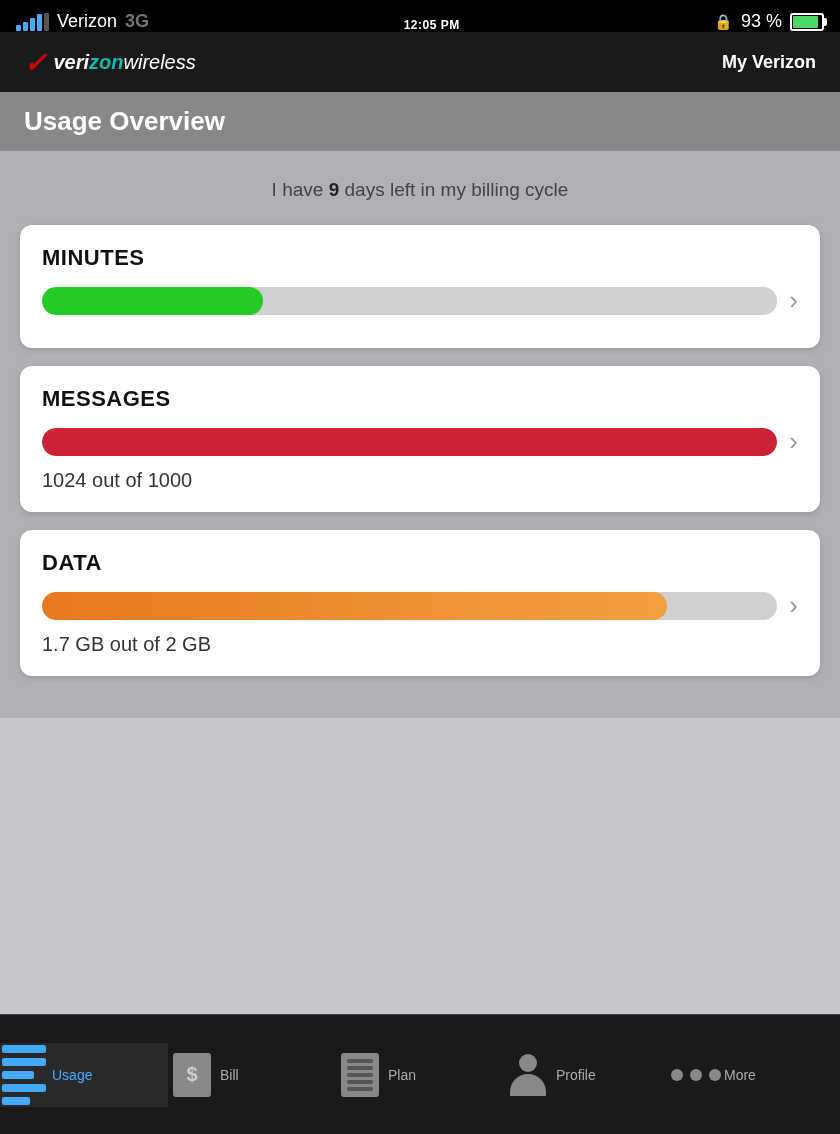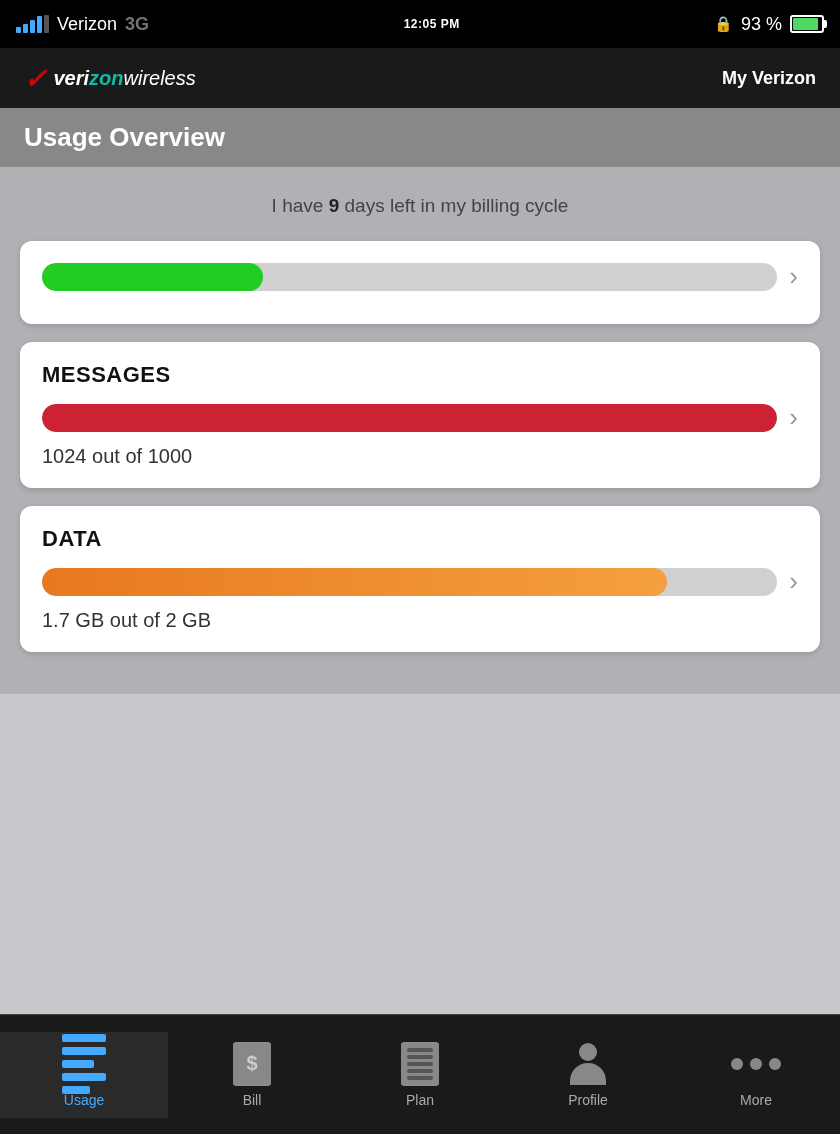--- a/index.html
+++ b/index.html
@@ -7,23 +7,23 @@
       width: 840px;
       height: 1134px;
       font-family: -apple-system, 'Helvetica Neue', Arial, sans-serif;
       background: #c8c8cc;
       overflow: hidden;
     }
 
     
     .status-bar {
       background: #000;
-      height: 48px;
-      display: flex;
-      align-items: center;
+      height: 32px;
+      display: flex;
+      align-items: flex-end;
       justify-content: space-between;
       padding: 0 16px;
       color: #fff;
       font-size: 18px;
       font-weight: 500;
     }
     .status-left {
       display: flex;
       align-items: center;
       gap: 8px;
@@ -191,21 +191,21 @@
       right: 0;
       height: 120px;
       background: #1a1a1a;
       display: flex;
       align-items: center;
       justify-content: space-around;
       border-top: 1px solid #444;
     }
     .tab-item {
       display: flex;
-      flex-direction: column;
+      flex-direction: row;
       align-items: center;
       gap: 6px;
       padding: 10px 2px;
       flex: 1;
       cursor: pointer;
     }
     .tab-item.active {
       background: #2a2a2a;
     }
     .tab-icon {
@@ -349,20 +349,21 @@
 </div>
 
 <div class="content">
   <div class="date-section">
     <div class="billing-text">
       I have <strong>9</strong> days left in my billing cycle
     </div>
   </div>
 
   <div class="card">
+    <div class="card-title">MINUTES</div>
     <div class="progress-row">
       <div class="progress-track">
         <div class="progress-fill" style="width: 30%; background: #22cc22;"></div>
       </div>
       <span class="chevron">›</span>
     </div>
   </div>
 
   <div class="card">
     <div class="card-title">MESSAGES</div>

